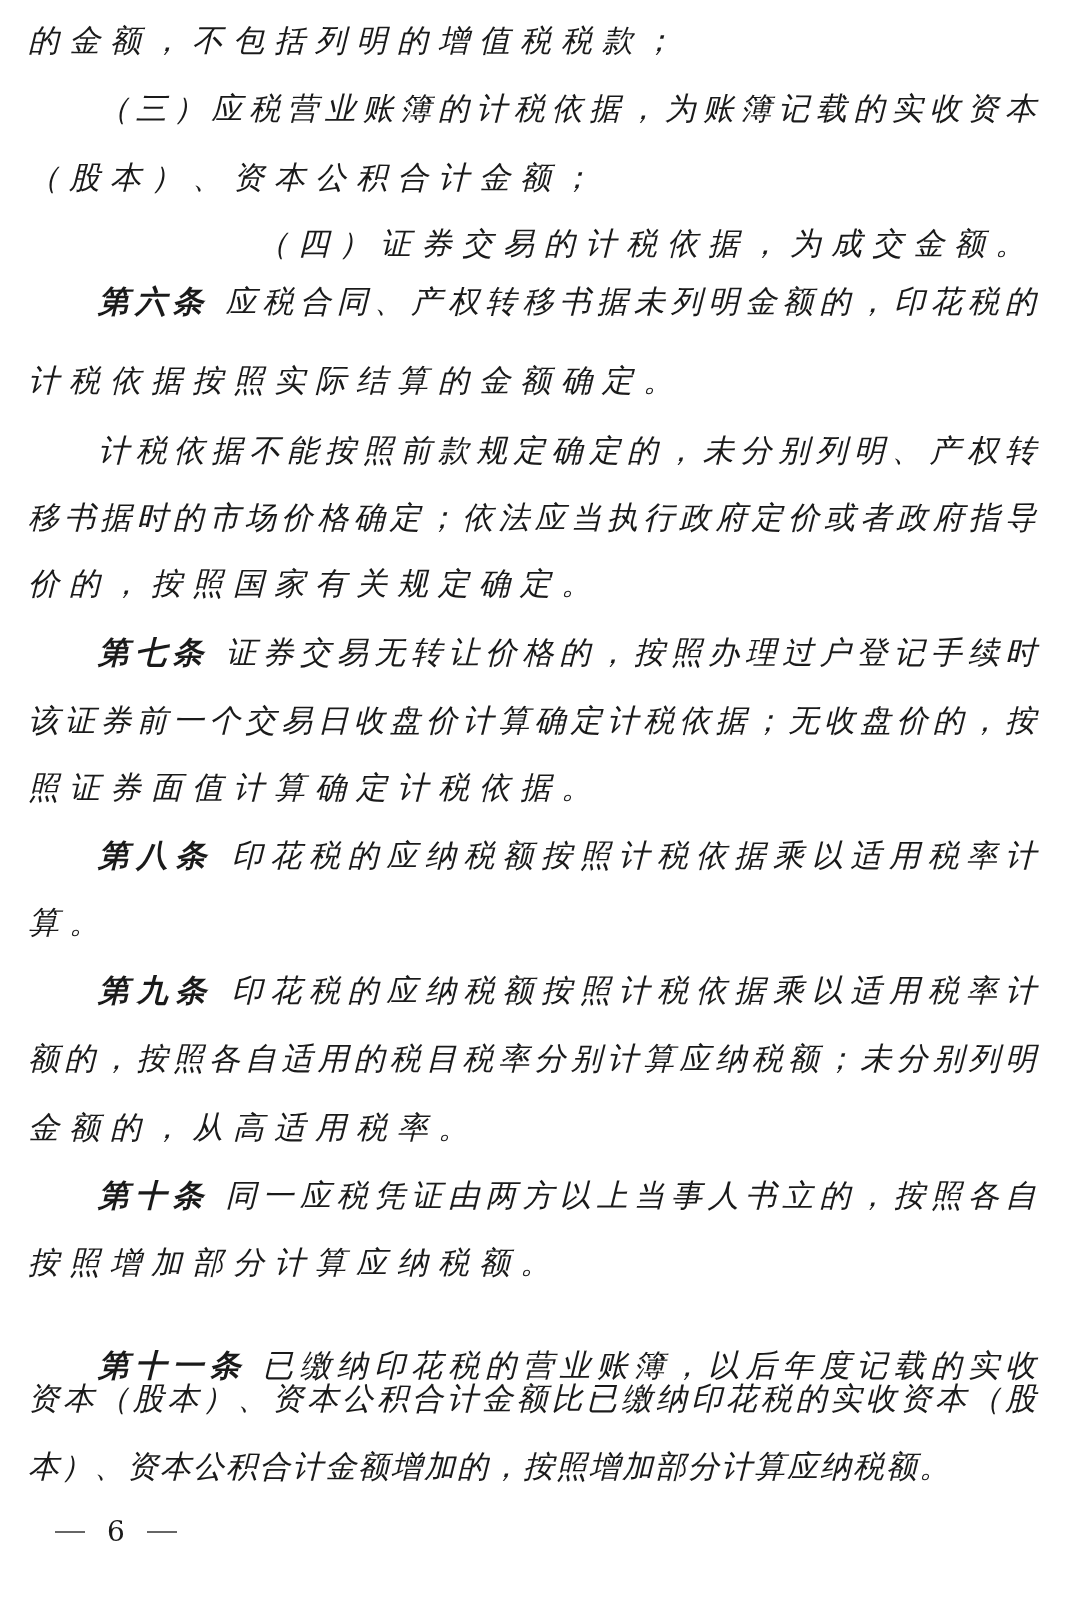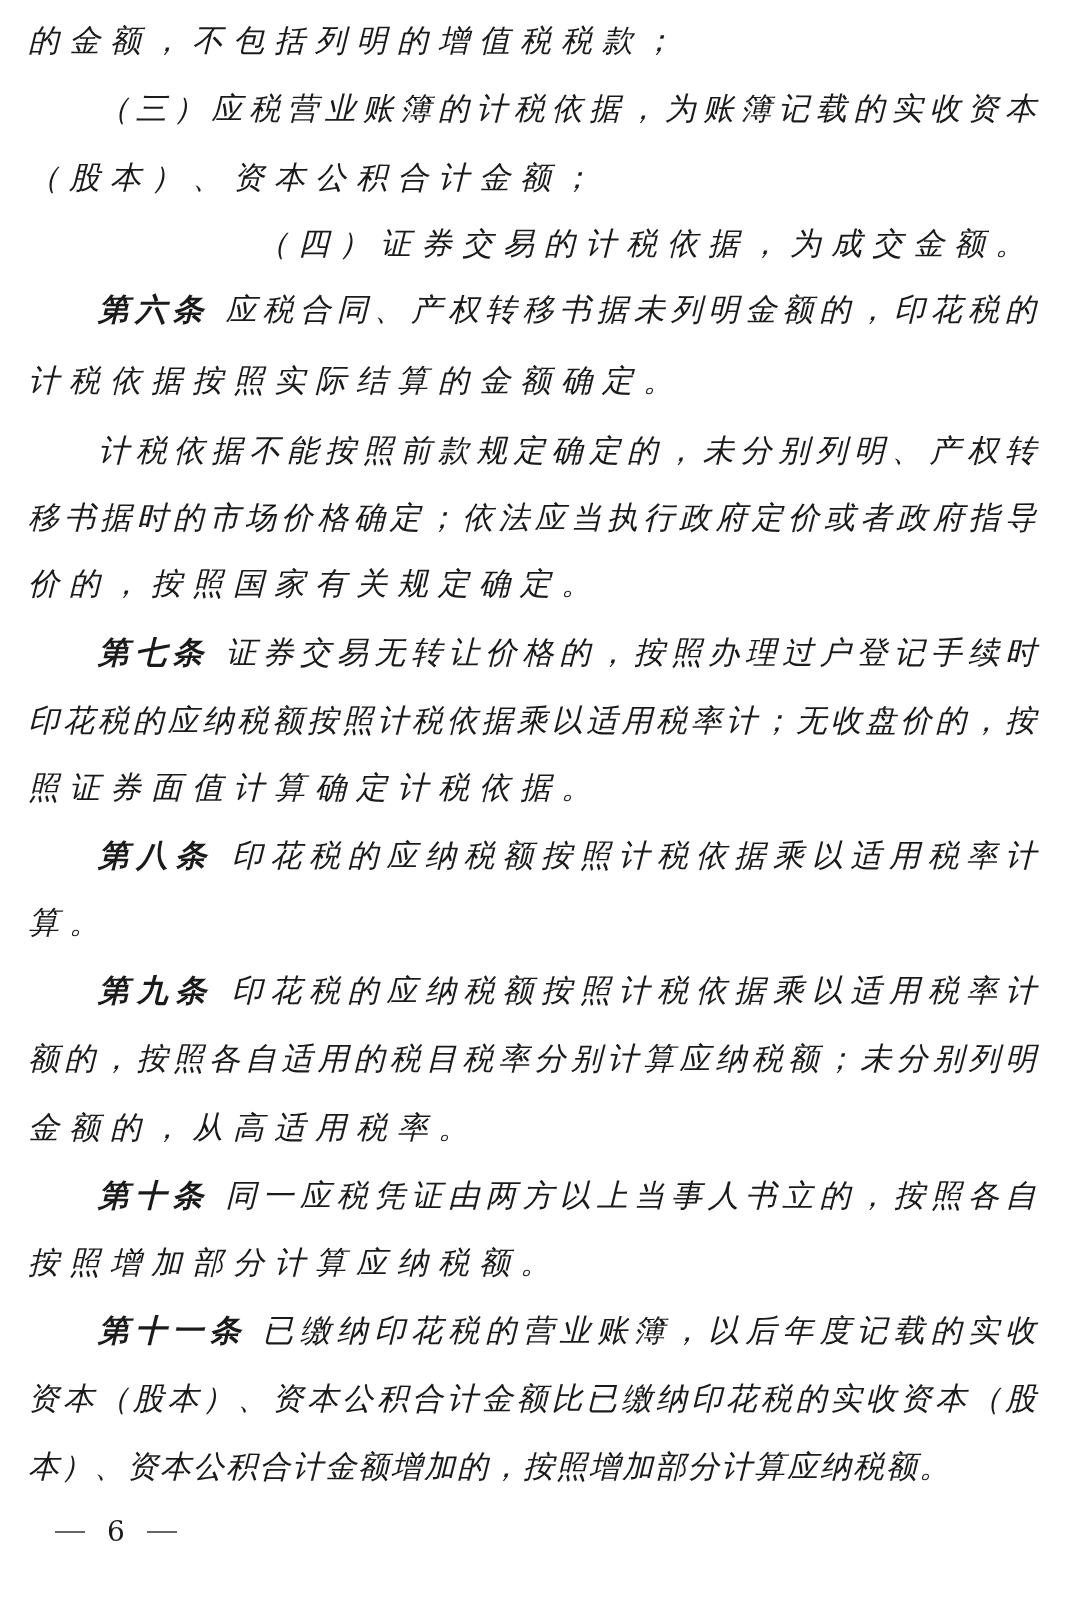--- a/index.html
+++ b/index.html
@@ -71,35 +71,35 @@
 
 <div class="page">
 
   <div class="line partial" style="top:18px">的金额，不包括列明的增值税税款；</div>
 
   <div class="line full indent" style="top:86px">（三）应税营业账簿的计税依据，为账簿记载的实收资本</div>
   <div class="line partial" style="top:155px">（股本）、资本公积合计金额；</div>
 
   <div class="line partial indent" style="top:221px">（四）证券交易的计税依据，为成交金额。</div>
 
-  <div class="line full indent" style="top:287px">
+  <div class="line full indent" style="top:279px">
     <span class="article-label">第六条</span>
     <span>应税合同、产权转移书据未列明金额的，印花税的</span>
   </div>
   <div class="line partial" style="top:358px">计税依据按照实际结算的金额确定。</div>
 
   <div class="line full indent" style="top:428px">计税依据不能按照前款规定确定的，未分别列明、产权转</div>
   <div class="line full" style="top:495px">移书据时的市场价格确定；依法应当执行政府定价或者政府指导</div>
   <div class="line partial" style="top:561px">价的，按照国家有关规定确定。</div>
 
   <div class="line full indent" style="top:630px">
     <span class="article-label">第七条</span>
     <span>证券交易无转让价格的，按照办理过户登记手续时</span>
   </div>
-  <div class="line full" style="top:698px">印花税的应纳税额按照计税依据乘以适用税率计；无收盘价的，按</div>
+  <div class="line full" style="top:698px">该证券前一个交易日收盘价计算确定计税依据；无收盘价的，按</div>
   <div class="line partial" style="top:765px">照证券面值计算确定计税依据。</div>
 
   <div class="line full indent" style="top:833px">
     <span class="article-label">第八条</span>
     <span>印花税的应纳税额按照计税依据乘以适用税率计</span>
   </div>
   <div class="line partial" style="top:900px">算。</div>
 
   <div class="line full indent" style="top:968px">
     <span class="article-label">第九条</span>
@@ -107,21 +107,21 @@
   </div>
   <div class="line full" style="top:1036px">额的，按照各自适用的税目税率分别计算应纳税额；未分别列明</div>
   <div class="line partial" style="top:1105px">金额的，从高适用税率。</div>
 
   <div class="line full indent" style="top:1173px">
     <span class="article-label">第十条</span>
     <span>同一应税凭证由两方以上当事人书立的，按照各自</span>
   </div>
   <div class="line partial" style="top:1240px">按照增加部分计算应纳税额。</div>
 
-  <div class="line full indent" style="top:1308px">
+  <div class="line full indent" style="top:1343px">
     <span class="article-label">第十一条</span>
     <span>已缴纳印花税的营业账簿，以后年度记载的实收</span>
   </div>
   <div class="line full" style="top:1376px">资本（股本）、资本公积合计金额比已缴纳印花税的实收资本（股</div>
   <div class="line partial" style="top:1444px; letter-spacing:2px">本）、资本公积合计金额增加的，按照增加部分计算应纳税额。</div>
 
   <div class="page-number">
     <span class="dash"></span>
     <span>6</span>
     <span class="dash"></span>

